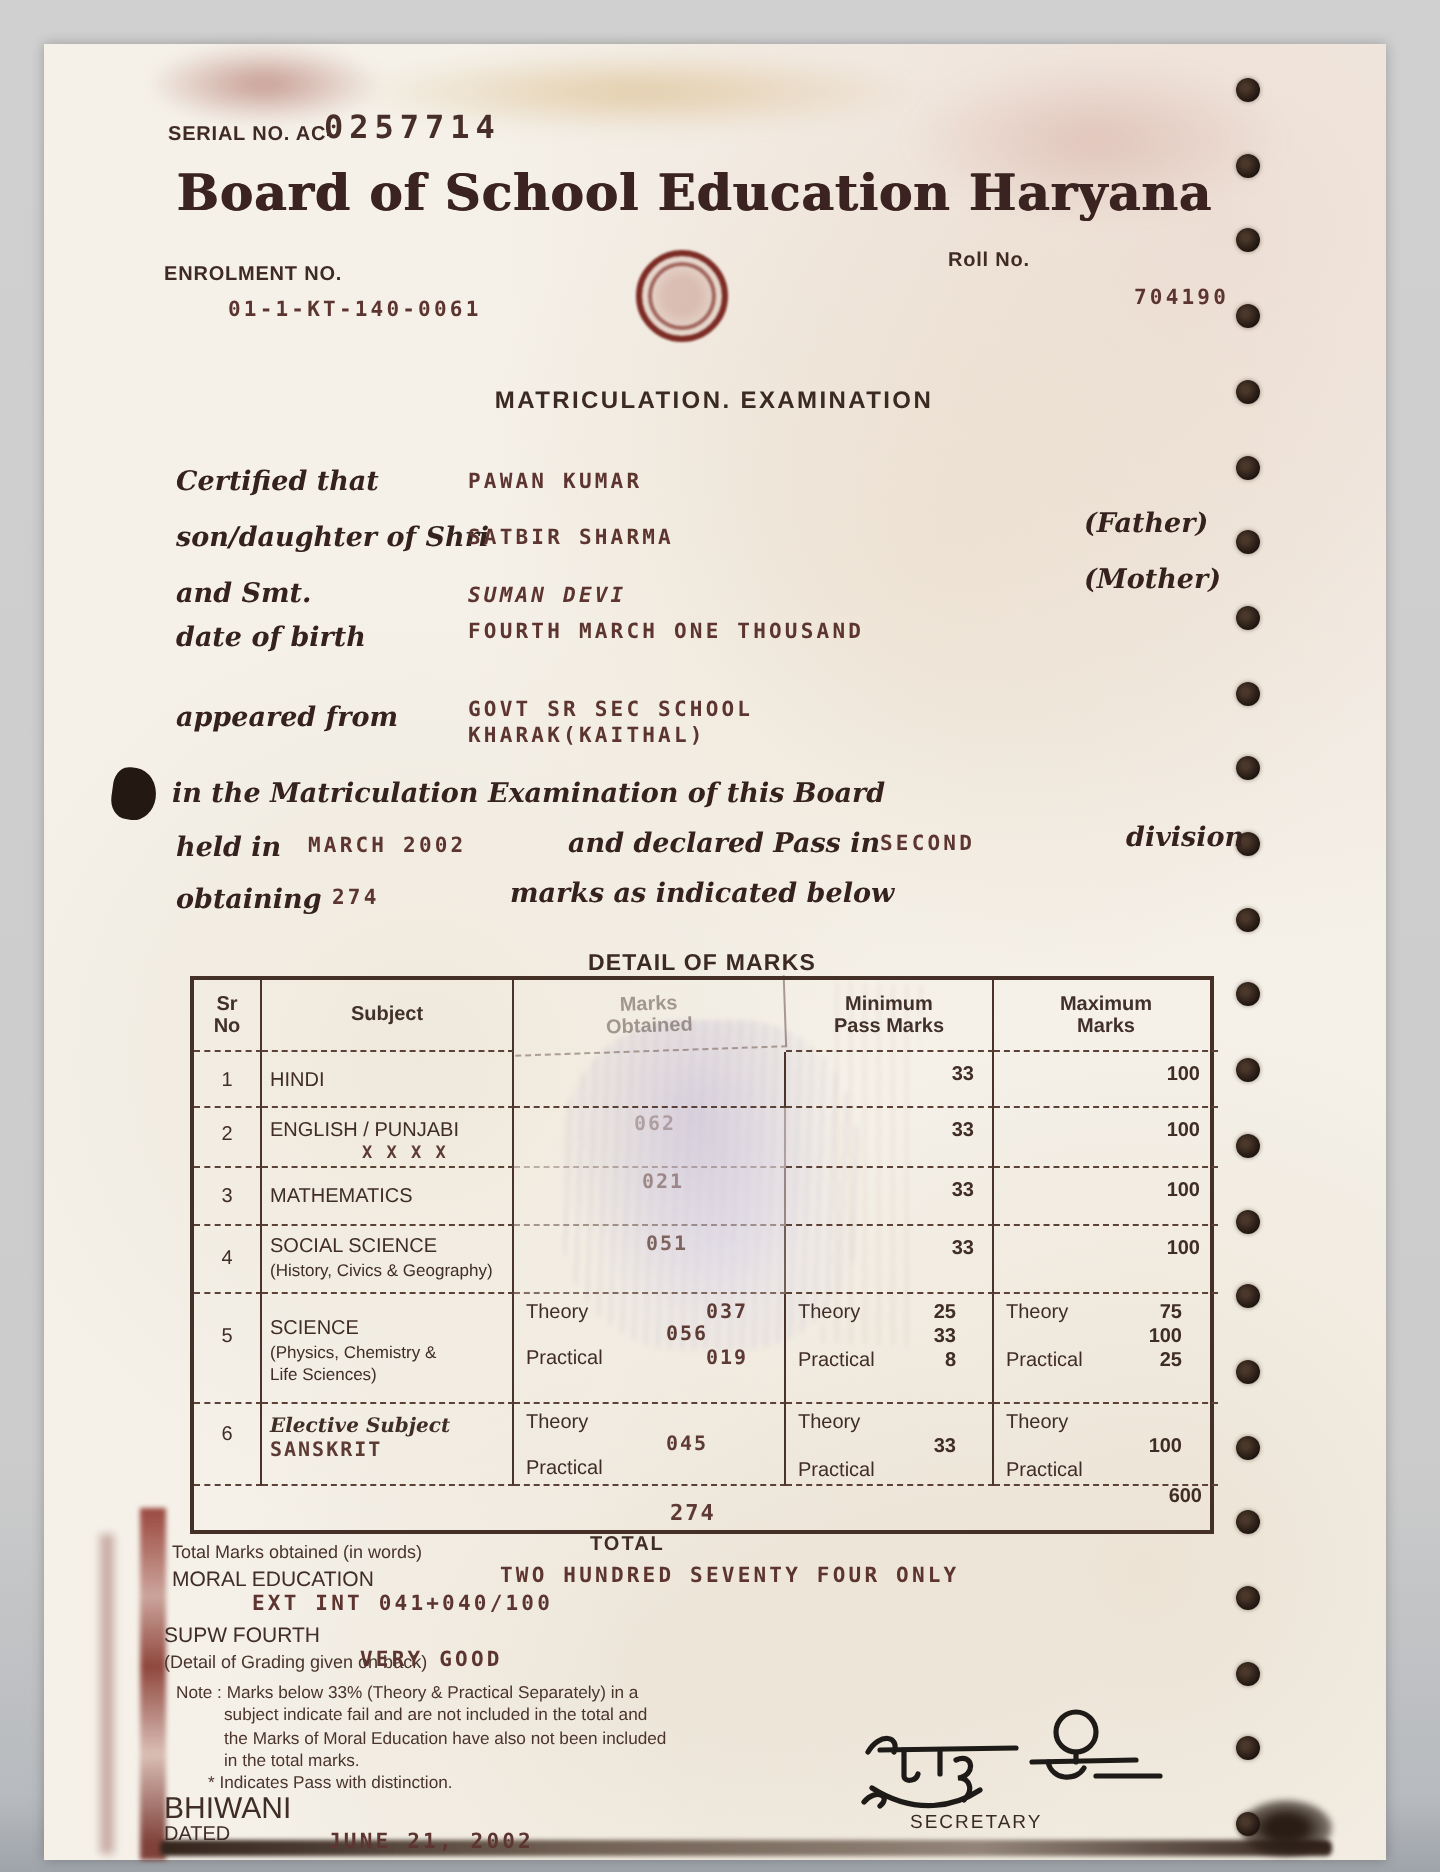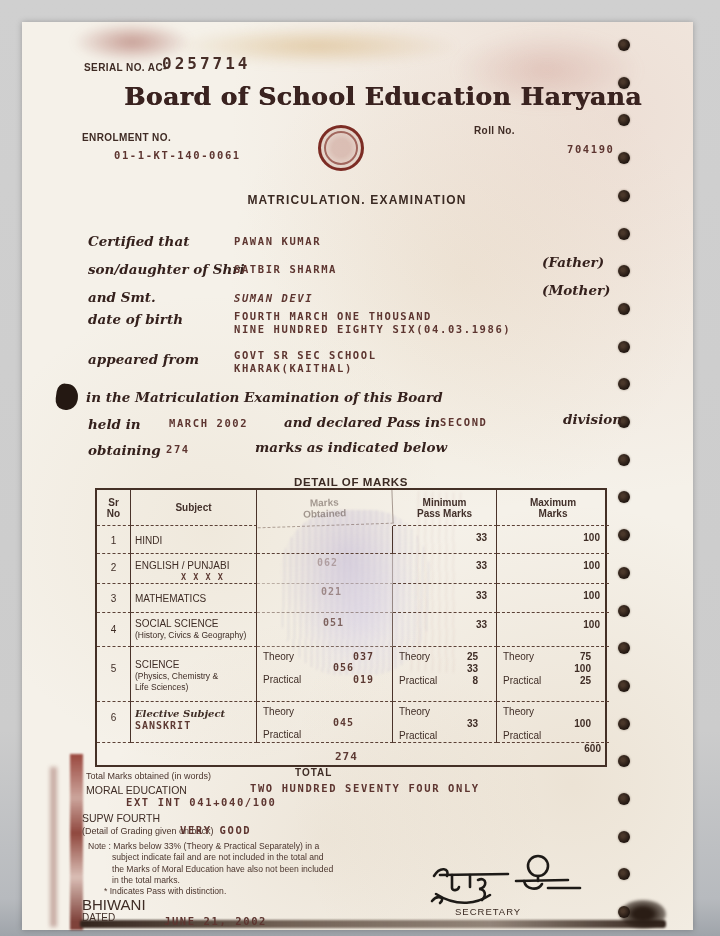--- a/index.html
+++ b/index.html
@@ -24,21 +24,21 @@
   
   .lbl-sans  { font-size:10px; font-weight:bold; color:#3f2b24; letter-spacing:.4px; }
   .lbl-sans-sm { font-size:9px; font-weight:bold; color:#4a342c; }
   .serif-it  { font-family:"DejaVu Serif", serif; font-style:italic; font-weight:bold;
                font-size:13.5px; color:#35211d; }
   .dotmx     { font-family:"DejaVu Sans Mono", monospace; font-weight:bold;
                font-size:10.5px; letter-spacing:1.6px; color:#5d3530; }
   .dotmx-lg  { font-family:"DejaVu Sans Mono", monospace; font-weight:bold;
                font-size:16px; letter-spacing:3px; color:#472e28; }
   .title-bl  { font-family:"DejaVu Serif", serif; font-weight:bold; font-size:25px;
-               color:#3a2320; letter-spacing:.5px; text-shadow:.6px 0 0 #3a2320;margin-left:36px; }
+               color:#3a2320; letter-spacing:.5px; text-shadow:.6px 0 0 #3a2320; }
   .heading   { font-size:12px; font-weight:bold; color:#3b2a23; letter-spacing:1.2px; }
   .pre       { white-space:pre-line; }
   
   .seal { width:46px; height:46px; border-radius:50%; border:3px solid #7c2c24;
           background:radial-gradient(circle, rgba(150,60,50,.25) 30%, rgba(150,60,50,.08) 70%);
           box-shadow:inset 0 0 0 3px rgba(245,240,230,.8), inset 0 0 0 5px rgba(124,44,36,.65);
           filter:blur(.4px); }
   
   #marks-table { position:absolute; left:73px; top:466px; width:512px;
                  display:grid; grid-template-columns:34px 126px 136px 104px 112px;
@@ -131,30 +131,29 @@
   <span class="abs serif-it" style="left:66px;top:239px;">son/daughter of Shri</span>
   <span class="abs dotmx" style="left:212px;top:241px;">SATBIR SHARMA</span>
   <span class="abs serif-it" style="left:520px;top:232px;">(Father)</span>
 
   <span class="abs serif-it" style="left:66px;top:267px;">and Smt.</span>
   <span class="abs dotmx" style="left:212px;top:270px;font-style:italic;">SUMAN DEVI</span>
   <span class="abs serif-it" style="left:520px;top:260px;">(Mother)</span>
 
   <span class="abs serif-it" style="left:66px;top:289px;">date of birth</span>
   <span class="abs dotmx" style="left:212px;top:288px;">FOURTH MARCH ONE THOUSAND</span>
-  <span class="abs dotmx" style="left:212px;top:301px;">NINE HUNDRED  EIGHTY SIX(04.03.1986)</span>
 
   <span class="abs serif-it" style="left:66px;top:329px;">appeared from</span>
   <span class="abs dotmx" style="left:212px;top:327px;">GOVT SR SEC SCHOOL</span>
   <span class="abs dotmx" style="left:212px;top:340px;">KHARAK(KAITHAL)</span>
 
   <span class="abs serif-it" style="left:64px;top:367px;">in the Matriculation Examination of this Board</span>
 
   <span class="abs serif-it" style="left:66px;top:394px;">held in</span>
-  <span class="abs dotmx" style="left:147px;top:395px;">MARCH 2002</span>
+  <span class="abs dotmx" style="left:132px;top:395px;">MARCH 2002</span>
   <span class="abs serif-it" style="left:262px;top:392px;">and declared Pass in</span>
   <span class="abs dotmx" style="left:418px;top:394px;">SECOND</span>
   <span class="abs serif-it" style="left:541px;top:389px;">division</span>
 
   <span class="abs serif-it" style="left:66px;top:420px;">obtaining</span>
   <span class="abs dotmx" style="left:144px;top:421px;">274</span>
   <span class="abs serif-it" style="left:233px;top:417px;">marks as indicated below</span>
 
   <div class="abs" style="left:73px;top:450px;width:512px;text-align:center;">
     <span style="font-size:11.5px;font-weight:bold;color:#3b2a23;letter-spacing:.6px;border-bottom:1.5px solid #3b2a23;padding:0 2px;">DETAIL OF MARKS</span>

